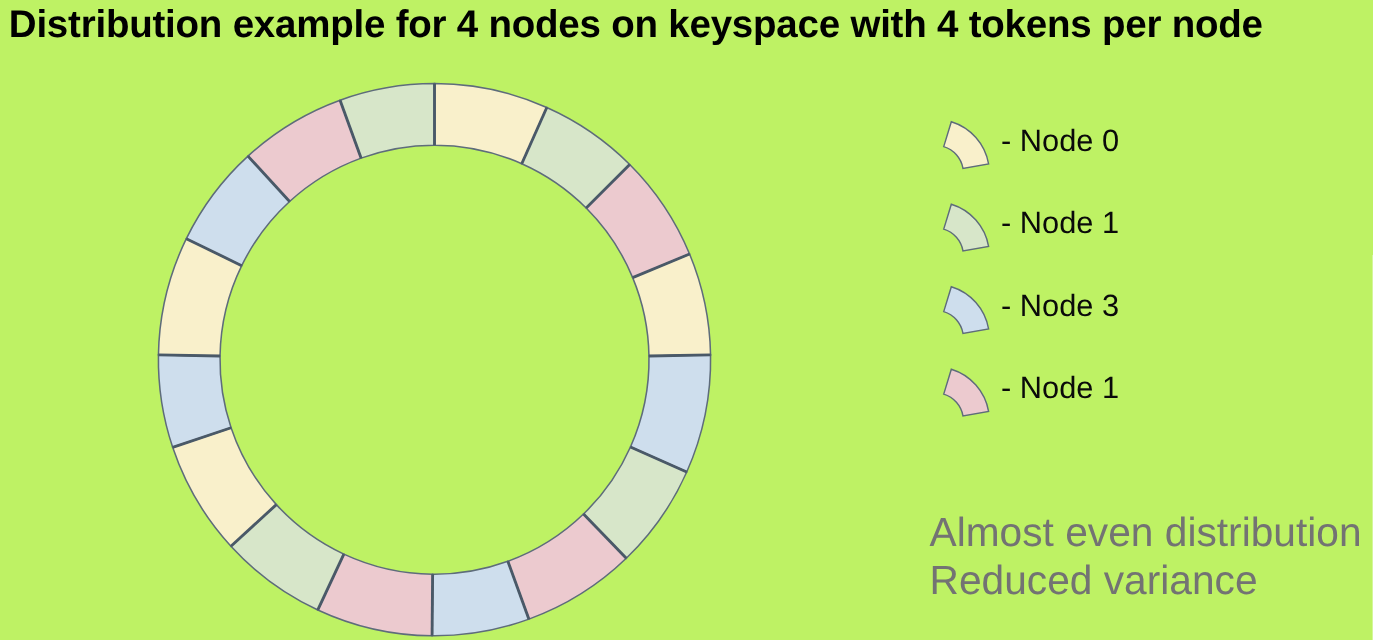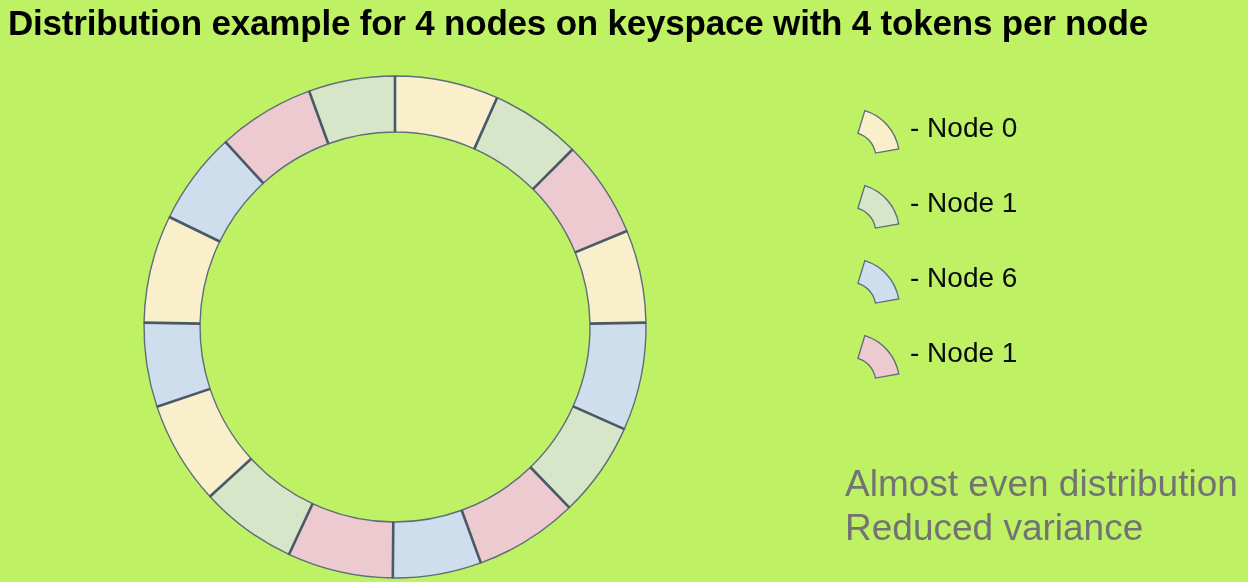--- a/index.html
+++ b/index.html
@@ -67,21 +67,21 @@
     <div class="legend-item">
       <svg viewBox="0 0 66 65">
         <path stroke="#5E6C7B" stroke-width="1.6" fill="#D7E6C9" d="M12.06352284640484,38.3545525651459 L20.542302283364208,10.621714642217874 A60,60 0 0 1 62.088465180732484,57.581109339984174 L33.52904034337845,62.61690649232516 A31,31 0 0 0 12.06352284640484,38.3545525651459 Z"></path>
       </svg>
       <span class="legend-label">- Node 1</span>
     </div>
     <div class="legend-item">
       <svg viewBox="0 0 66 65">
         <path stroke="#5E6C7B" stroke-width="1.6" fill="#CEDEED" d="M12.06352284640484,38.3545525651459 L20.542302283364208,10.621714642217874 A60,60 0 0 1 62.088465180732484,57.581109339984174 L33.52904034337845,62.61690649232516 A31,31 0 0 0 12.06352284640484,38.3545525651459 Z"></path>
       </svg>
-      <span class="legend-label">- Node 6</span>
+      <span class="legend-label">- Node 3</span>
     </div>
     <div class="legend-item">
       <svg viewBox="0 0 66 65">
         <path stroke="#5E6C7B" stroke-width="1.6" fill="#ECCACF" d="M12.06352284640484,38.3545525651459 L20.542302283364208,10.621714642217874 A60,60 0 0 1 62.088465180732484,57.581109339984174 L33.52904034337845,62.61690649232516 A31,31 0 0 0 12.06352284640484,38.3545525651459 Z"></path>
       </svg>
       <span class="legend-label">- Node 1</span>
     </div>
   </div>
 
   <div class="notes" style="color: rgb(115, 115, 115);">

